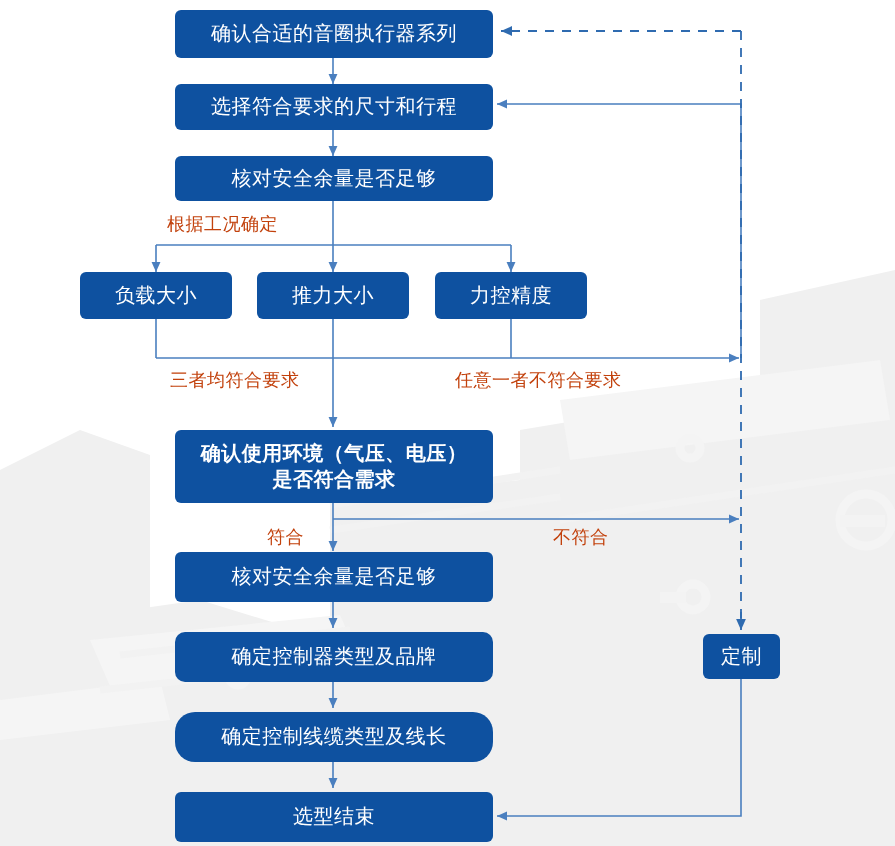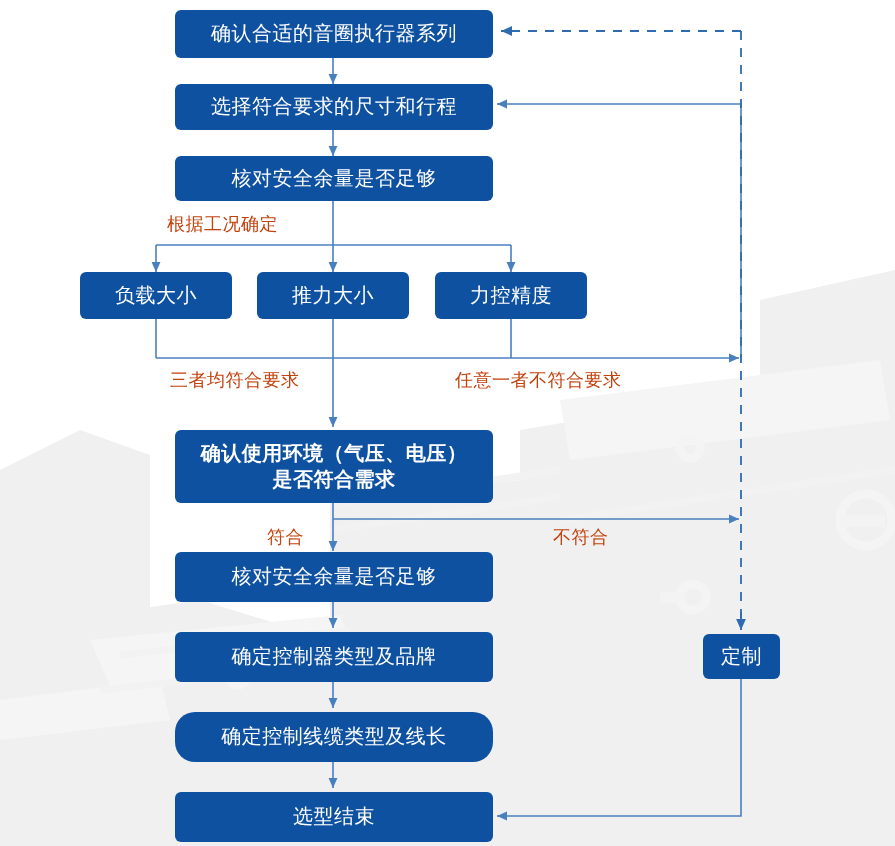--- a/index.html
+++ b/index.html
@@ -166,21 +166,21 @@
 
   <div class="node small" style="left:257px; top:272px; width:152px; height:47px;font-family:Liberation Serif, serif;">推力大小</div>
 
   <div class="node small" style="left:435px; top:272px; width:152px; height:47px;">力控精度</div>
 
   <div class="node" style="left:175px; top:430px; width:318px; height:73px;font-weight:bold;">确认使用环境（气压、电压）
 是否符合需求</div>
 
   <div class="node" style="left:175px; top:552px; width:318px; height:50px;">核对安全余量是否足够</div>
 
-  <div class="node" style="left:175px; top:632px; width:318px; height:50px;">确定控制器类型及品牌</div>
+  <div class="node" style="left:175px; top:632px; width:318px; height:50px;border-radius:10px;">确定控制器类型及品牌</div>
 
   <div class="node" style="left:175px; top:712px; width:318px; height:50px;border-radius:20px;">确定控制线缆类型及线长</div>
 
   <div class="node" style="left:175px; top:792px; width:318px; height:50px;">选型结束</div>
 
   <div class="node small" style="left:703px; top:634px; width:77px; height:45px;">定制</div>
 
   <div class="edge-label" style="left:167px; top:212px;">根据工况确定</div>
 
   <div class="edge-label" style="left:170px; top:368px;">三者均符合要求</div>

